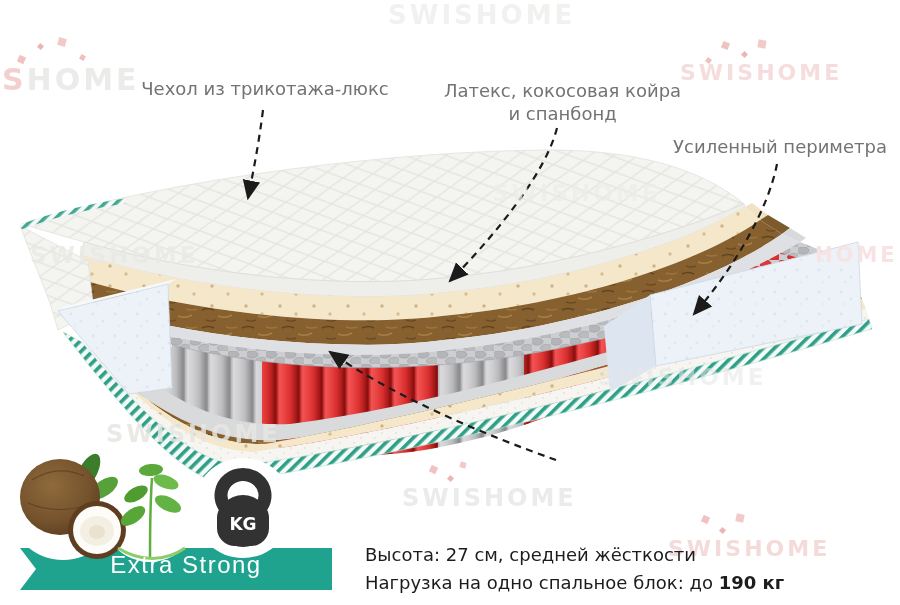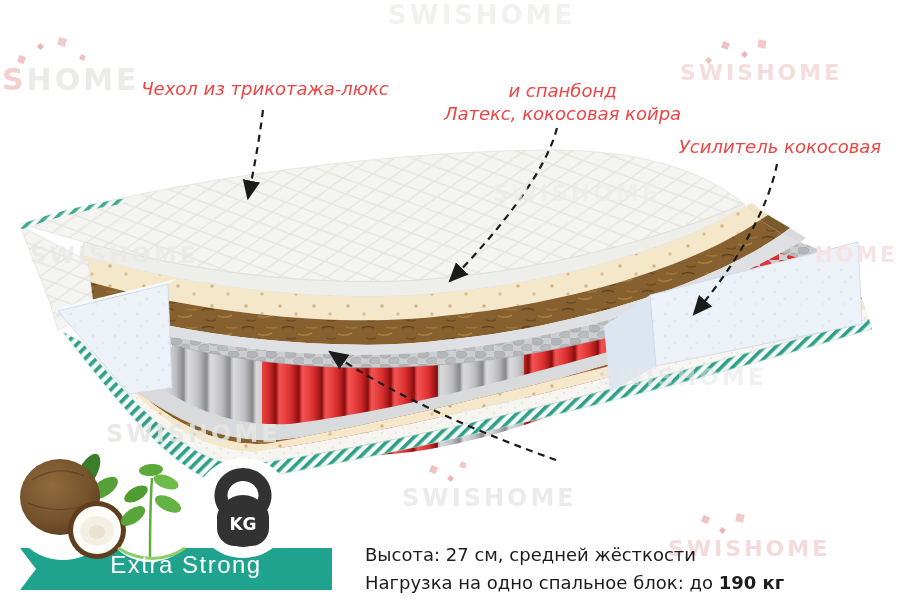--- a/index.html
+++ b/index.html
@@ -2,21 +2,21 @@
 <html><head>
 <meta charset="utf-8">
 <style>
   html,body{margin:0;padding:0;background:#fff;}
   #canvas{position:relative;width:900px;height:605px;background:#ffffff;overflow:hidden;
           font-family:"DejaVu Sans",sans-serif;}
   #scene{position:absolute;left:0;top:0;z-index:1;}
   .wm{position:absolute;z-index:2;font-family:"DejaVu Sans",sans-serif;font-weight:600;
       letter-spacing:3px;white-space:nowrap;pointer-events:none;}
   .sq{position:absolute;z-index:2;}
-  .note{position:absolute;z-index:3;font-style:italic;color:#ef4444;font-size:18px;
+  .note{position:absolute;z-index:3;color:#737373;font-size:18px;
         line-height:1.25;font-family:"DejaVu Sans",sans-serif;}
   .note.center{text-align:center;}
   #specs{position:absolute;left:365px;top:541px;z-index:3;font-size:18px;color:#1c1c1c;
          line-height:1.55;font-family:"DejaVu Sans",sans-serif;}
   #specs b{font-weight:bold;}
   #banner-label{position:absolute;left:40px;top:551px;width:292px;z-index:3;text-align:center;
          color:#ffffff;font-size:24px;letter-spacing:1.5px;font-weight:400;
          font-family:"Liberation Sans","DejaVu Sans",sans-serif;}
 </style>
 </head>
@@ -225,25 +225,25 @@
     <div class="sq" style="left:460px;top:462px;width:6px;height:6px;background:#f2caca;transform:rotate(15deg);"></div>
     <div class="sq" style="left:702px;top:516px;width:7px;height:7px;background:#f0c3c3;transform:rotate(25deg);"></div>
     <div class="sq" style="left:720px;top:528px;width:5px;height:5px;background:#eab6b6;transform:rotate(40deg);"></div>
     <div class="sq" style="left:736px;top:514px;width:8px;height:8px;background:#f2caca;transform:rotate(12deg);"></div>
   </div>
 
   <div class="note center" style="left:130px;top:78px;width:270px;">
     <span>Чехол из трикотажа-люкс</span>
   </div>
   <div class="note center" style="left:430px;top:80px;width:265px;">
+    <div>Латекс, кокосовая койра</div>
     <div>и спанбонд</div>
-    <div>Латекс, кокосовая койра</div>
   </div>
   <div class="note center" style="left:650px;top:136px;width:260px;">
-    <span>Усилитель кокосовая</span>
+    <span>Усиленный периметра</span>
   </div>
   <div class="note" style="left:563px;top:436px;width:330px;">
   </div>
 
   <div id="specs">
     <div>Высота: 27 см, средней жёсткости</div>
     <div><span>Нагрузка на одно спальное блок: до </span><b>190 кг</b></div>
   </div>
 
   <div id="banner-label">Extra Strong</div>

